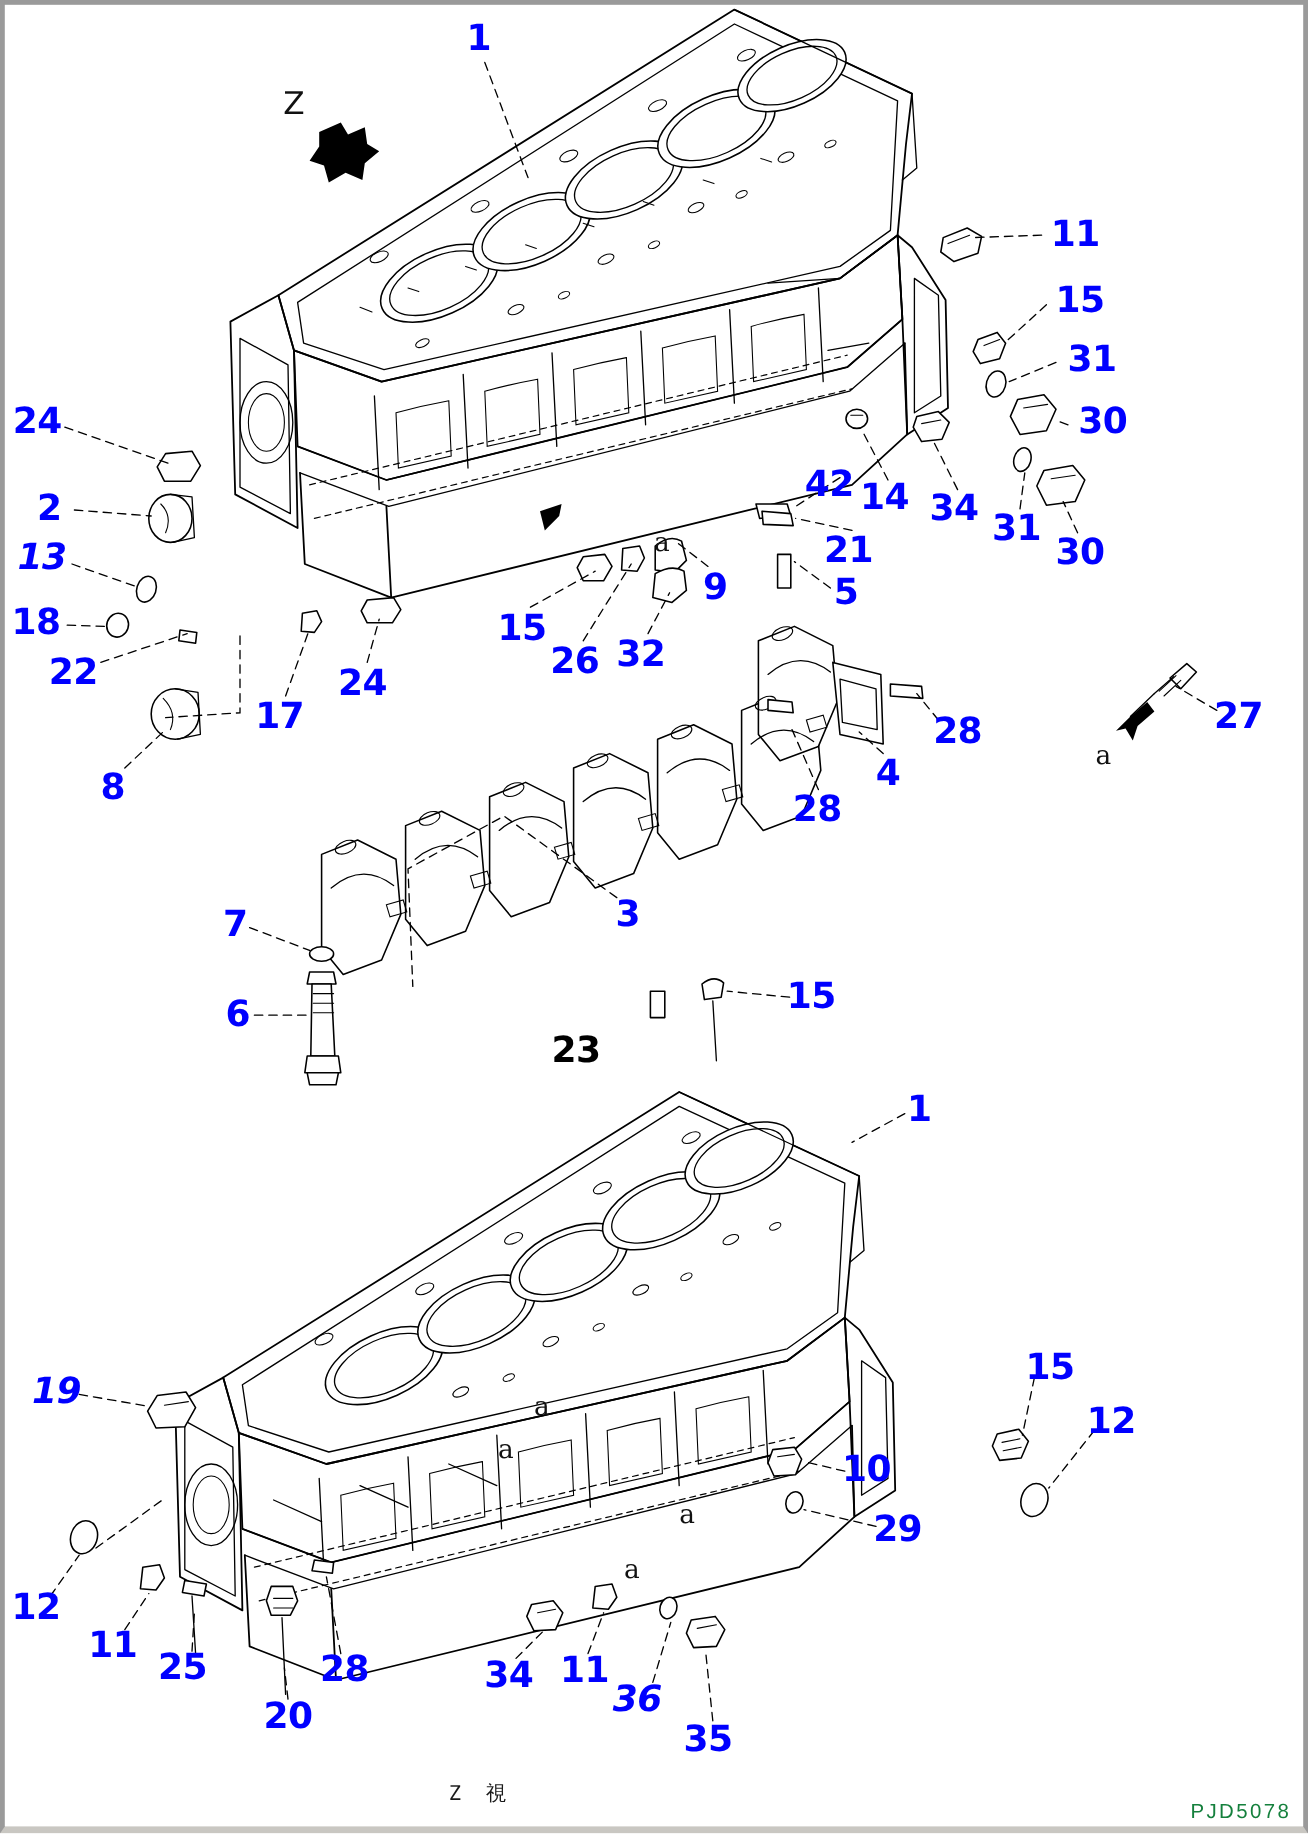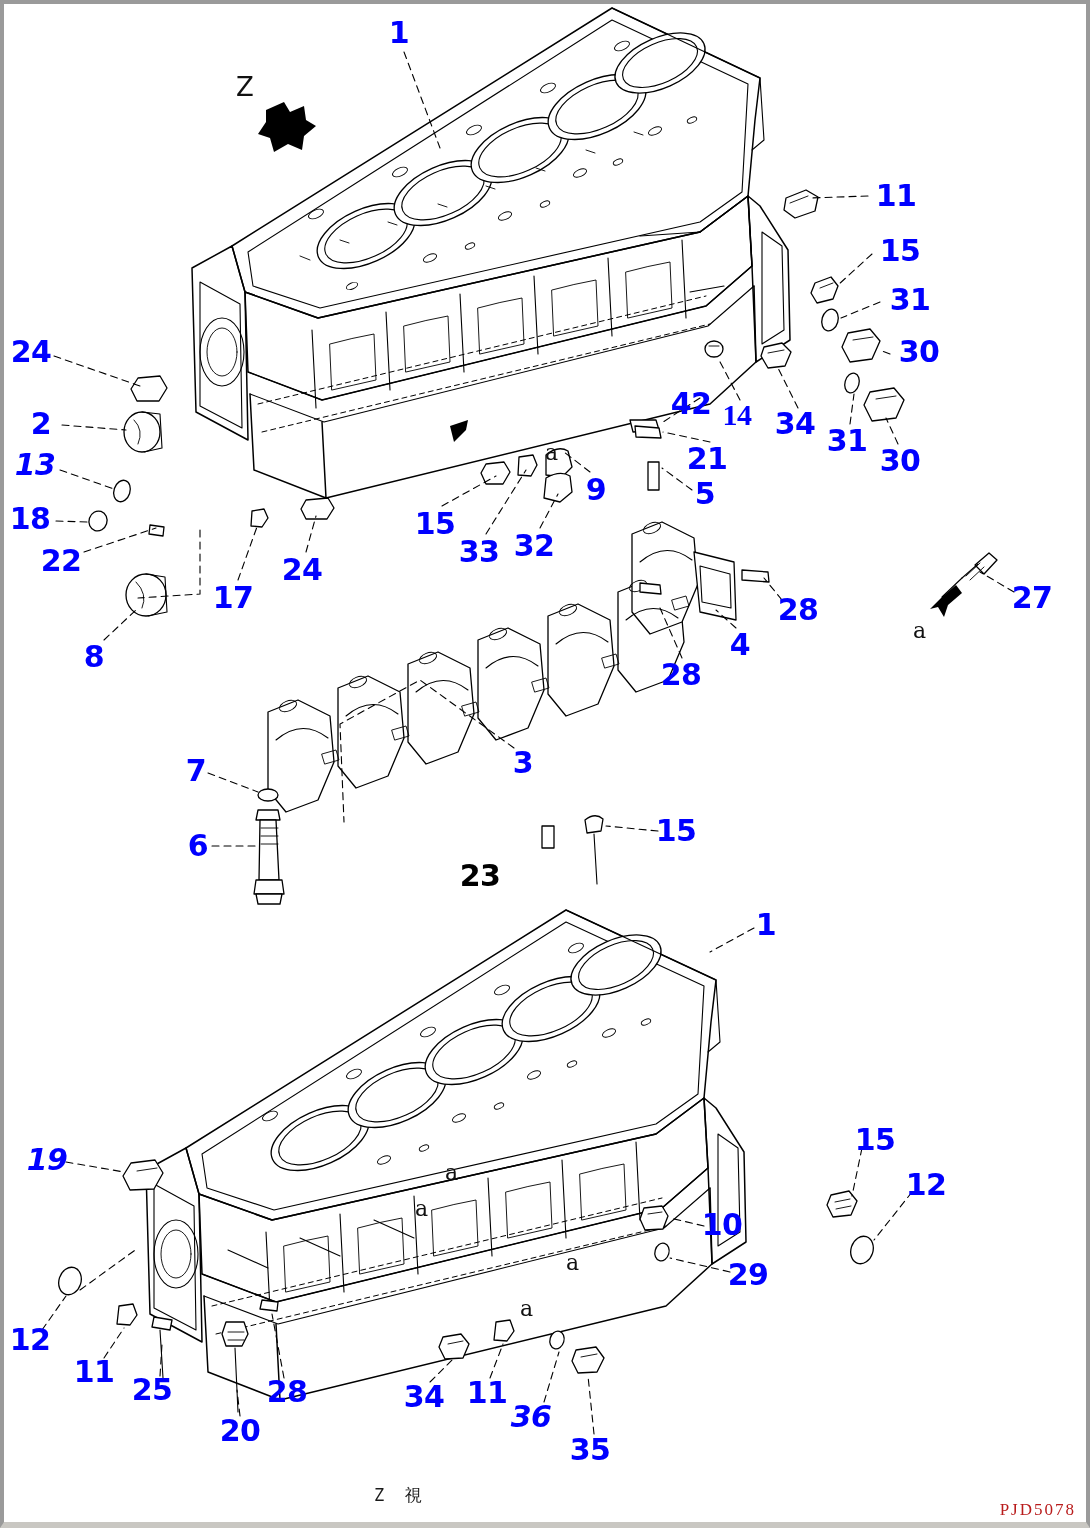--- a/index.html
+++ b/index.html
@@ -68,22 +68,22 @@
     position: absolute;
     color: #111;
     font-family: "DejaVu Sans", sans-serif;
     font-size: 26px;
     user-select: none;
   }
   #drawing-no {
     position: absolute;
     right: 14px;
     bottom: 8px;
-    color: #b91c1c;
-    font-family: Liberation Serif, serif;
+    color: #15803d;
+    font-family: Liberation Sans, sans-serif;
     font-size: 17px;
     letter-spacing: 2px;
     white-space: nowrap;
     user-select: none;
     margin-top: 40px;
   }
 </style>
 </head>
 <body>
 
@@ -558,29 +558,29 @@
       <div class="callout" style="left: 896px; top: 196px; color: rgb(0, 0, 255);">11</div>
       <div class="callout" style="left: 900px; top: 251px; color: rgb(0, 0, 255);">15</div>
       <div class="callout" style="left: 910px; top: 300px; color: rgb(0, 0, 255);">31</div>
       <div class="callout" style="left: 919px; top: 352px; color: rgb(0, 0, 255);">30</div>
       <div class="callout" style="left: 31px; top: 352px; color: rgb(0, 0, 255);">24</div>
       <div class="callout" style="left: 41px; top: 424px; color: rgb(0, 0, 255);">2</div>
       <div class="callout" style="left: 35px; top: 465px; color: rgb(0, 0, 255); font-style: italic;">13</div>
       <div class="callout" style="left: 30px; top: 519px; color: rgb(0, 0, 255);">18</div>
       <div class="callout" style="left: 61px; top: 561px; color: rgb(0, 0, 255);">22</div>
       <div class="callout" style="left: 691px; top: 404px; color: rgb(0, 0, 255);">42</div>
-      <div class="callout" style="left: 737px; top: 415px; color: rgb(0, 0, 255); font-family: Liberation Serif, serif;">14</div>
+      <div class="callout" style="left: 737px; top: 415px; color: rgb(0, 0, 255);">14</div>
       <div class="callout" style="left: 795px; top: 424px; color: rgb(0, 0, 255);">34</div>
       <div class="callout" style="left: 847px; top: 441px; color: rgb(0, 0, 255);">31</div>
       <div class="callout" style="left: 900px; top: 461px; color: rgb(0, 0, 255);">30</div>
       <div class="callout" style="left: 707px; top: 459px; color: rgb(0, 0, 255);">21</div>
       <div class="callout" style="left: 596px; top: 490px; color: rgb(0, 0, 255);">9</div>
       <div class="callout" style="left: 705px; top: 494px; color: rgb(0, 0, 255);">5</div>
       <div class="callout" style="left: 435px; top: 524px; color: rgb(0, 0, 255);">15</div>
-      <div class="callout" style="left: 479px; top: 552px; color: rgb(0, 0, 255);">33</div>
+      <div class="callout" style="left: 479px; top: 552px; color: rgb(0, 0, 255);">26</div>
       <div class="callout" style="left: 534px; top: 546px; color: rgb(0, 0, 255);">32</div>
       <div class="callout" style="left: 233px; top: 598px; color: rgb(0, 0, 255);">17</div>
       <div class="callout" style="left: 302px; top: 570px; color: rgb(0, 0, 255);">24</div>
       <div class="callout" style="left: 94px; top: 657px; color: rgb(0, 0, 255);">8</div>
       <div class="callout" style="left: 798px; top: 610px; color: rgb(0, 0, 255);">28</div>
       <div class="callout" style="left: 740px; top: 645px; color: rgb(0, 0, 255);">4</div>
       <div class="callout" style="left: 681px; top: 675px; color: rgb(0, 0, 255);">28</div>
       <div class="callout" style="left: 1032px; top: 598px; color: rgb(0, 0, 255);">27</div>
       <div class="callout" style="left: 523px; top: 763px; color: rgb(0, 0, 255);">3</div>
       <div class="callout" style="left: 196px; top: 771px; color: rgb(0, 0, 255);">7</div>

